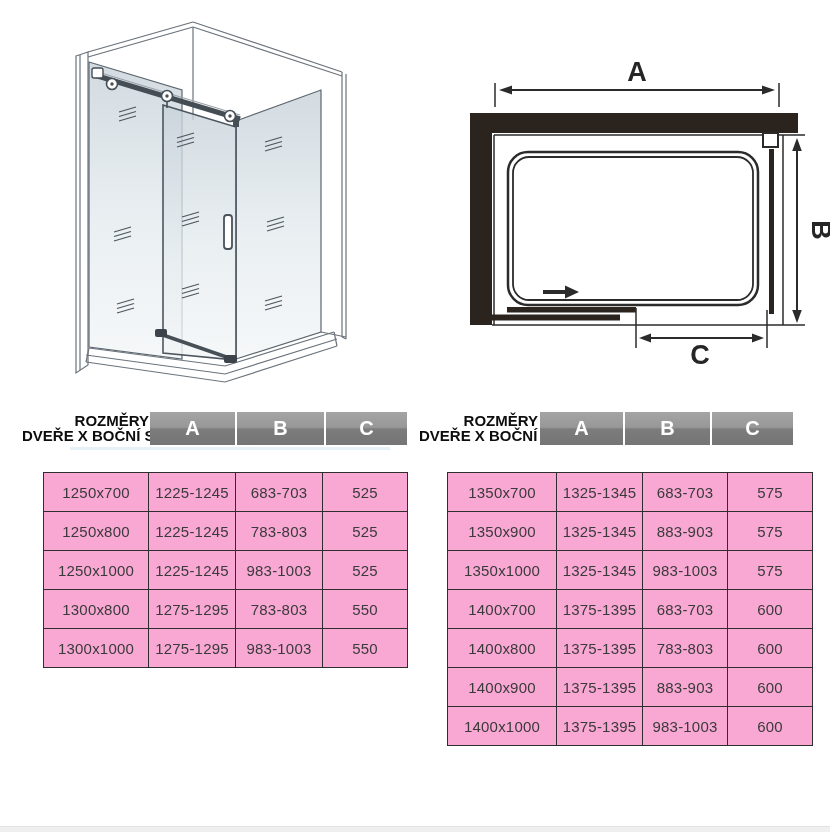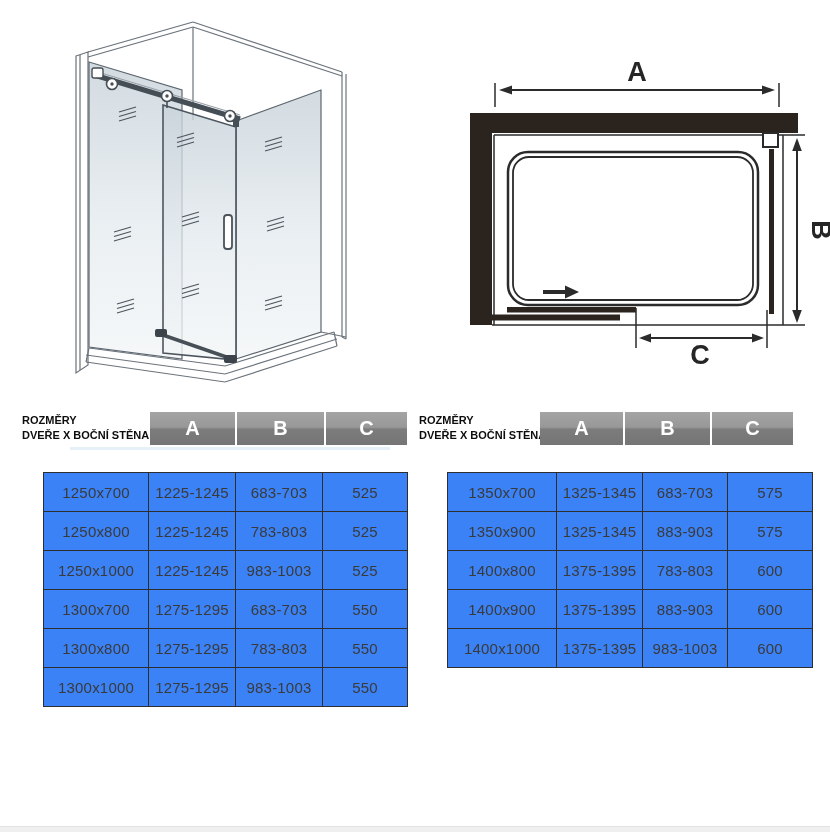--- a/index.html
+++ b/index.html
@@ -3,37 +3,37 @@
 <meta charset="utf-8">
 <style>
   html,body{margin:0;padding:0;background:#ffffff;}
   .page{
     position:relative;width:830px;height:832px;background:#ffffff;overflow:hidden;
     font-family:"Liberation Sans",sans-serif;
   }
   svg{position:absolute;}
   
   .tbl-title{
-    position:absolute;text-align:left;font-weight:bold;font-size:11px;
+    position:absolute;text-align:right;font-weight:bold;font-size:15px;
     line-height:15px;color:#0d0d0d;white-space:nowrap;
   }
   
   .hdr-bar{
     position:absolute;height:33px;display:flex;
     background:linear-gradient(to bottom,#a4a4a4 0%,#989898 46%,#7c7c7c 52%,#757575 100%);
   }
   .hdr-cell{
     display:flex;align-items:center;justify-content:center;
     color:#ffffff;font-weight:bold;font-size:20px;box-sizing:border-box;
   }
   .hdr-cell.sep{border-left:2px solid #ffffff;}
   .title-underline{position:absolute;height:3px;background:#e0eef6;opacity:.85;}
   
   .dim-table{
-    position:absolute;border-collapse:collapse;table-layout:fixed;background:#3b82f6;
+    position:absolute;border-collapse:collapse;table-layout:fixed;background:#f9a8d4;
   }
   .dim-table td{
     border:1px solid #2e2e2e;height:38px;text-align:center;vertical-align:middle;
     font-size:15px;color:#3a3a3a;padding:0;letter-spacing:.2px;
   }
   .bottom-strip{
     position:absolute;left:0;top:826px;width:830px;height:6px;
     background:#efefef;border-top:1px solid #e2e2e2;
   }
   
@@ -247,26 +247,20 @@
           <td>783-803</td>
           <td>525</td>
         </tr>
         <tr>
           <td>1250x1000</td>
           <td>1225-1245</td>
           <td>983-1003</td>
           <td>525</td>
         </tr>
         <tr>
-          <td>1300x700</td>
-          <td>1275-1295</td>
-          <td>683-703</td>
-          <td>550</td>
-        </tr>
-        <tr>
           <td>1300x800</td>
           <td>1275-1295</td>
           <td>783-803</td>
           <td>550</td>
         </tr>
         <tr>
           <td>1300x1000</td>
           <td>1275-1295</td>
           <td>983-1003</td>
           <td>550</td>
@@ -299,20 +293,32 @@
           <td>683-703</td>
           <td>575</td>
         </tr>
         <tr>
           <td>1350x900</td>
           <td>1325-1345</td>
           <td>883-903</td>
           <td>575</td>
         </tr>
         <tr>
+          <td>1350x1000</td>
+          <td>1325-1345</td>
+          <td>983-1003</td>
+          <td>575</td>
+        </tr>
+        <tr>
+          <td>1400x700</td>
+          <td>1375-1395</td>
+          <td>683-703</td>
+          <td>600</td>
+        </tr>
+        <tr>
           <td>1400x800</td>
           <td>1375-1395</td>
           <td>783-803</td>
           <td>600</td>
         </tr>
         <tr>
           <td>1400x900</td>
           <td>1375-1395</td>
           <td>883-903</td>
           <td>600</td>

